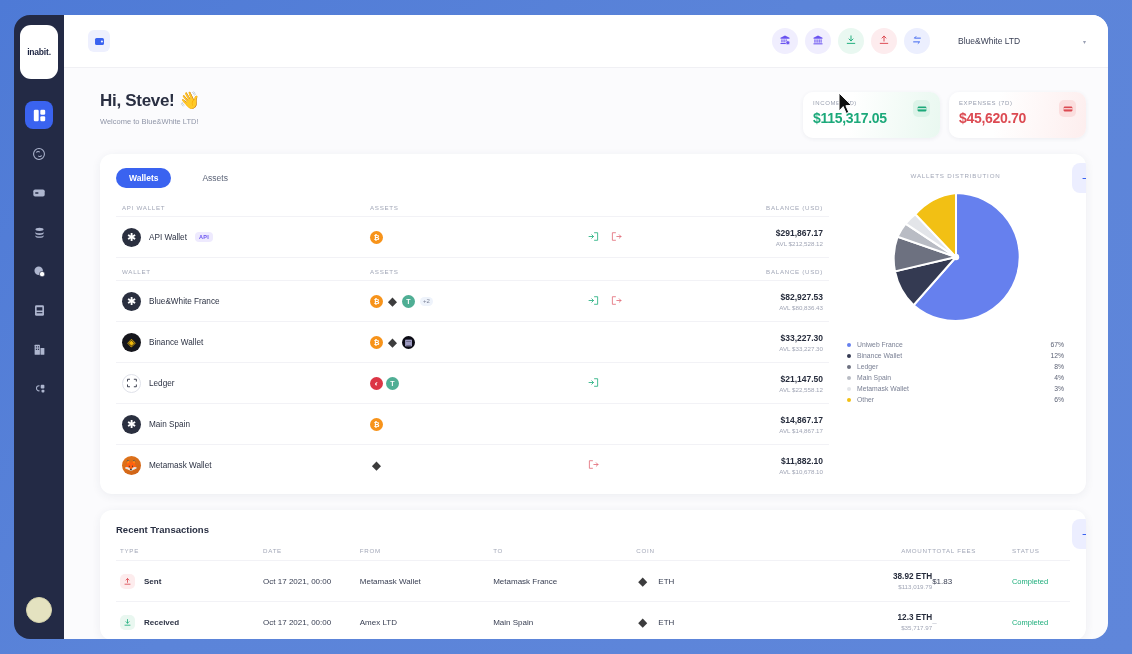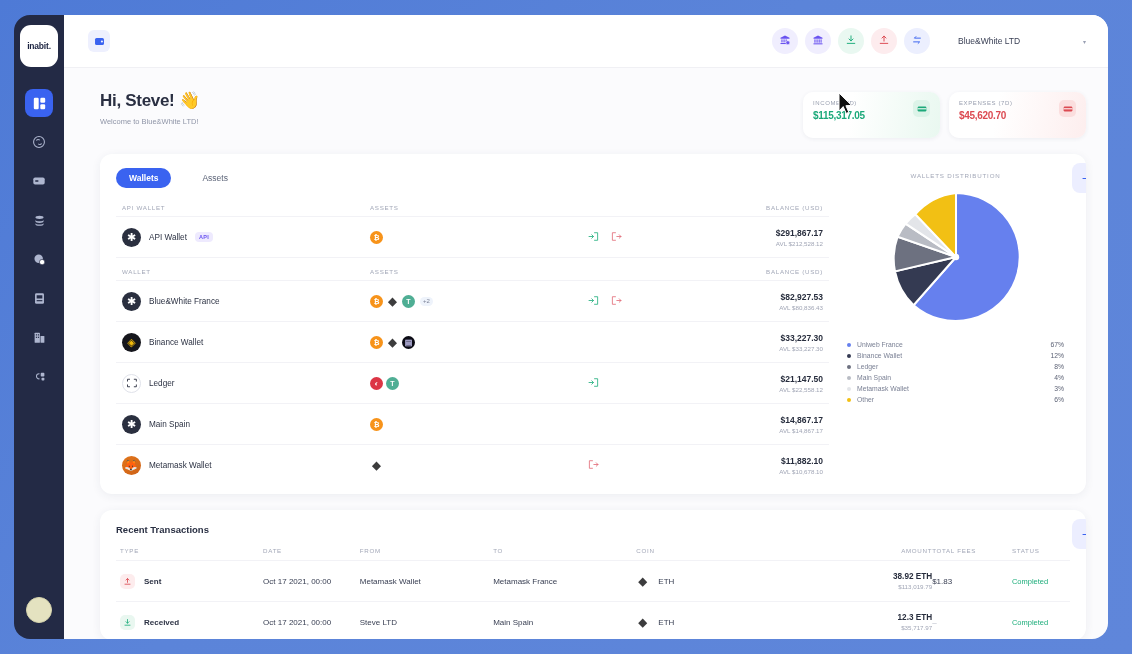--- a/index.html
+++ b/index.html
@@ -21,21 +21,21 @@
     left: 14px; top: 15px;
     width: 50px; height: 624px;
     background: #232a45;
     border-radius: 16px 0 0 16px;
     display: flex;
     flex-direction: column;
     align-items: center;
     z-index: 5;
   }
   .logo-tile {
-    width: 38px; height: 42px;
+    width: 38px; height: 54px;
     margin-top: 10px;
     background: #fff;
     border-radius: 11px;
     display: flex; align-items: center; justify-content: center;
     font-size: 8.5px; font-weight: bold; color: #1b2340;
     letter-spacing: -0.2px;
   }
   .nav-list { margin-top: 22px; display: flex; flex-direction: column; gap: 11px; align-items: center; }
   .nav-item {
     width: 28px; height: 28px;
@@ -115,21 +115,21 @@
   .kpi {
     width: 137px; height: 46px;
     border-radius: 10px;
     padding: 8px 10px;
     display: flex; align-items: flex-start; justify-content: space-between;
     box-shadow: 0 1px 4px rgba(40,50,90,.07);
   }
   .kpi-income  { background: linear-gradient(100deg,#ffffff 35%,#e9f8f0 100%); }
   .kpi-expense { background: linear-gradient(100deg,#ffffff 35%,#fdeeee 100%); }
   .kpi-label { font-size: 6px; letter-spacing: .6px; color: #9aa0b0; text-transform: uppercase; }
-  .kpi-value { font-size: 10px; font-weight: bold; margin-top: 4px; letter-spacing: -.3px; }
+  .kpi-value { font-size: 14px; font-weight: bold; margin-top: 4px; letter-spacing: -.3px; }
   .kpi-income .kpi-value  { color: #1ca97a; }
   .kpi-expense .kpi-value { color: #dc4a52; }
   .kpi-badge {
     width: 17px; height: 17px; border-radius: 5px;
     display: flex; align-items: center; justify-content: center;
   }
   .kpi-income .kpi-badge  { background: #dcf3e8; }
   .kpi-expense .kpi-badge { background: #fbdede; }
 
   
@@ -709,21 +709,21 @@
       <div class="tx-row">
         <span class="tx-c-type">
           <span class="tx-icon tx-recv">
             <svg width="9" height="9" viewBox="0 0 16 16" fill="none" stroke="#1fae7c" stroke-width="1.5" stroke-linecap="round">
                 <path d="M8 2.7v6.5M5.3 6.6 8 9.3l2.7-2.7M3.5 12.8h9"></path>
               </svg>
           </span>
           <span class="tx-type-label">Received</span>
         </span>
         <span class="tx-c-date">Oct 17 2021, 00:00</span>
-        <span class="tx-c-from">Steve LTD</span>
+        <span class="tx-c-from">Amex LTD</span>
         <span class="tx-c-to">Main Spain</span>
         <span class="tx-c-coin">
           <span class="coin coin-eth">◆</span>
           <span>ETH</span>
         </span>
         <span class="tx-c-amount">
           <div class="tx-amt">12.3 ETH</div>
           <div class="tx-amt-sub">$35,717.97</div>
         </span>
         <span class="tx-c-fees muted">–</span>

